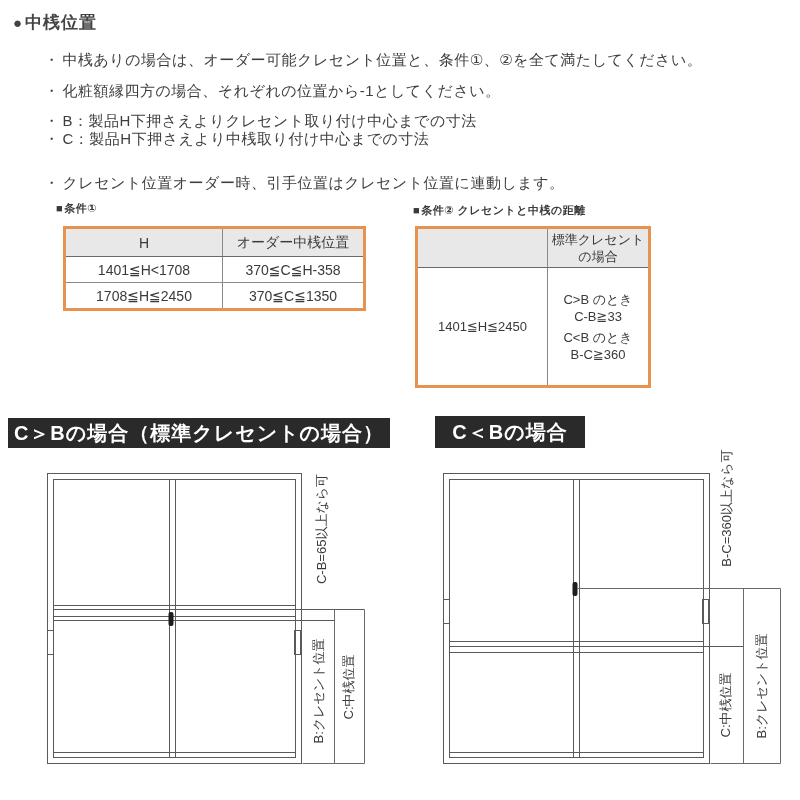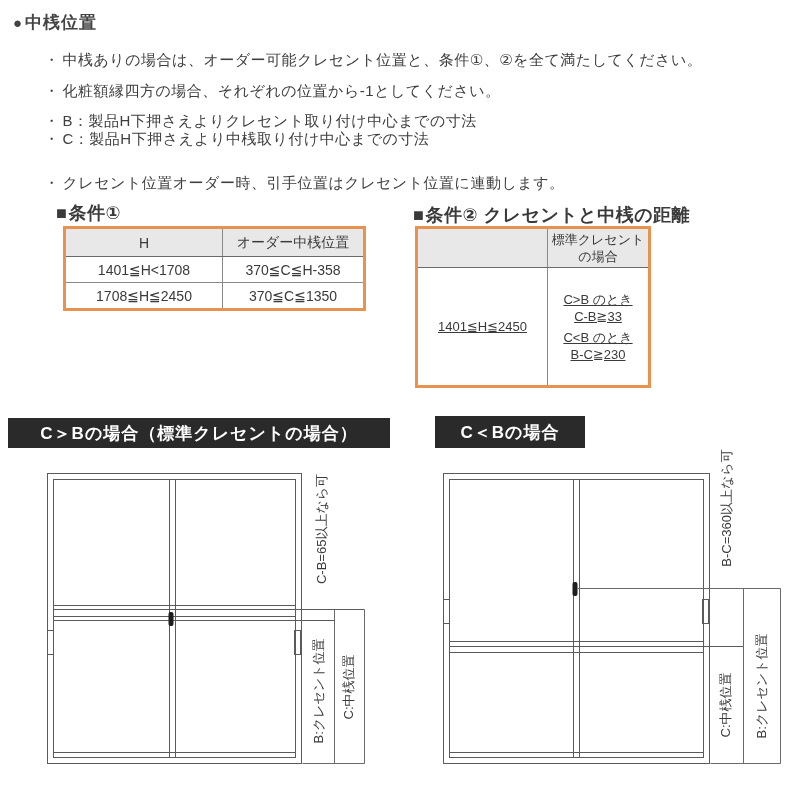--- a/index.html
+++ b/index.html
@@ -8,46 +8,46 @@
   .page{position:relative;width:800px;height:664px;background:#fff;}
 
   .doc-title{position:absolute;left:13px;top:11px;font-size:17px;font-weight:bold;
              letter-spacing:1px;color:#434343;}
   .doc-title .bullet{margin-right:2px;font-size:15px;}
 
   .note{position:absolute;left:44px;font-size:15px;color:#3e3e3e;white-space:nowrap;
         letter-spacing:0.5px;}
   .note .marker{margin-right:3px;}
 
-  .cond-heading{position:absolute;font-size:18px;font-weight:bold;color:#3a3a3a;
+  .cond-heading{position:absolute;font-size:11px;font-weight:bold;color:#3a3a3a;
                 letter-spacing:0.5px;white-space:nowrap;}
   .cond-heading .sq{margin-right:1px;}
 
   table.cond{position:absolute;border-collapse:collapse;table-layout:fixed;
              border:3px solid #e8924f;background:#fff;}
   table.cond th,table.cond td{border:1px solid #8a8a8a;text-align:center;
              vertical-align:middle;font-weight:normal;color:#3a3a3a;padding:0;}
   table.cond thead th{background:#e8e8e8;border-bottom:1px solid #6a6a6a;}
 
   table.t1{left:63px;top:226px;width:302px;font-size:14px;}
   table.t1 th{height:27px;}
   table.t1 td{height:25px;}
   table.t1 .c1{width:156px;}
   table.t1 .c2{width:140px;}
 
   table.t2{left:415px;top:226px;width:235px;font-size:13px;}
   table.t2 thead th{height:38px;white-space:pre-line;line-height:17px;}
-  table.t2 tbody td{height:117px;text-decoration:underline;}
+  table.t2 tbody td{height:117px;}
   table.t2 .c1{width:129px;}
   table.t2 .c2{width:100px;}
   .case{line-height:17px;}
   .case + .case{margin-top:4px;}
 
   .bar{position:absolute;background:#2a2a2a;color:#ffffff;font-weight:bold;
-       font-size:17px;display:flex;align-items:center;justify-content:center;
+       font-size:20px;display:flex;align-items:center;justify-content:center;
        letter-spacing:1px;white-space:nowrap;}
   .bar-left{left:8px;top:418px;width:382px;height:30px;}
   .bar-right{left:435px;top:416px;width:150px;height:32px;text-align:center;}
 
   svg.diagrams{position:absolute;left:0;top:408px;width:800px;height:392px;}
   svg .ln{stroke:#5a5a5a;stroke-width:1;fill:none;}
   svg .dim{stroke:#6a6a6a;stroke-width:1;fill:none;}
   svg .mark{fill:#1e1e1e;stroke:none;}
   svg text{font-family:"Liberation Sans","DejaVu Sans",sans-serif;font-size:13px;
            fill:#3a3a3a;}
@@ -115,21 +115,21 @@
     <tbody>
       <tr>
         <td>1401≦H≦2450</td>
         <td>
           <div class="case">
             <div>C&gt;B のとき</div>
             <div>C-B≧33</div>
           </div>
           <div class="case">
             <div>C&lt;B のとき</div>
-            <div>B-C≧230</div>
+            <div>B-C≧360</div>
           </div>
         </td>
       </tr>
     </tbody>
   </table>
 
   <div class="bar bar-left">C＞Bの場合（標準クレセントの場合）</div>
   <div class="bar bar-right">C＜Bの場合</div>
 
   <svg class="diagrams" viewBox="0 408 800 392">

